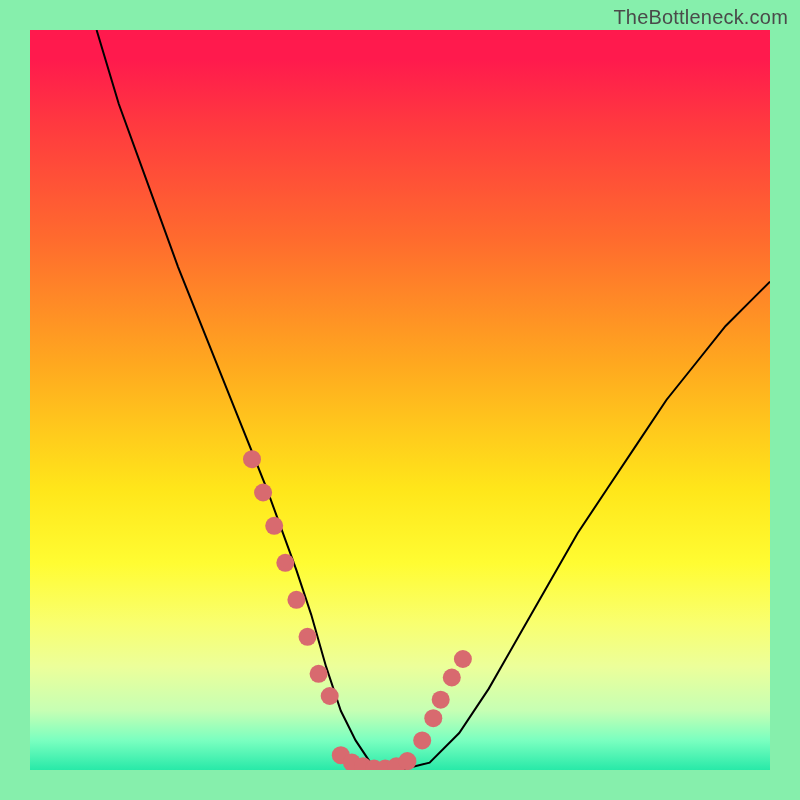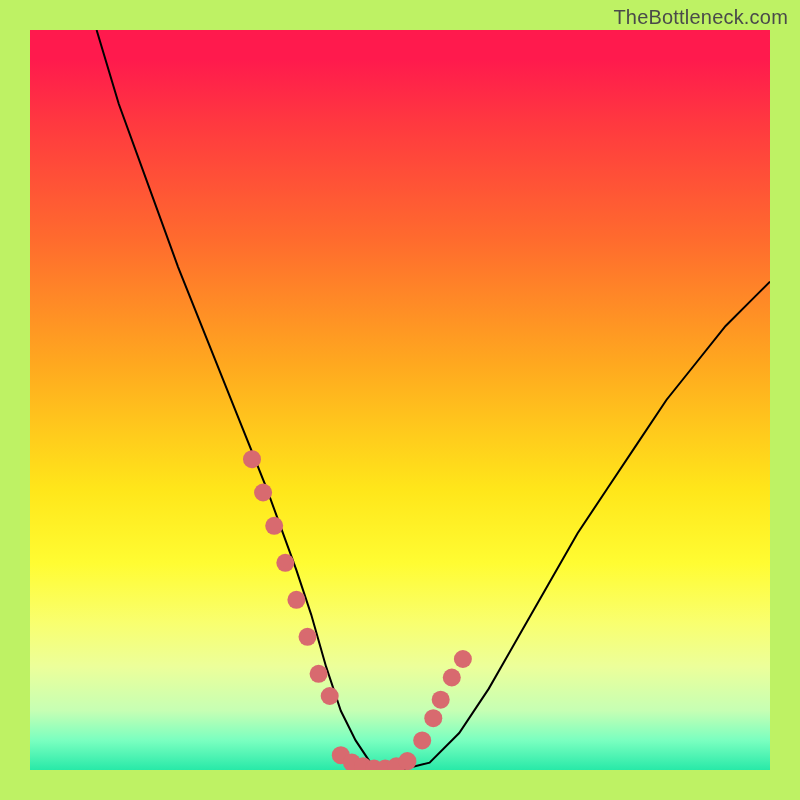--- a/index.html
+++ b/index.html
@@ -9,21 +9,21 @@
     height: 800px;
     background: #000;
     overflow: hidden;
   }
   .frame {
     position: absolute;
     top: 0;
     left: 0;
     width: 800px;
     height: 800px;
-    background: #bef264;
+    background: #86efac;
   }
   .plot-area {
     position: absolute;
     top: 30px;
     left: 30px;
     width: 740px;
     height: 740px;
     background: linear-gradient(to bottom,
       #ff1a4d 0%,
       #ff1a4d 4%,

